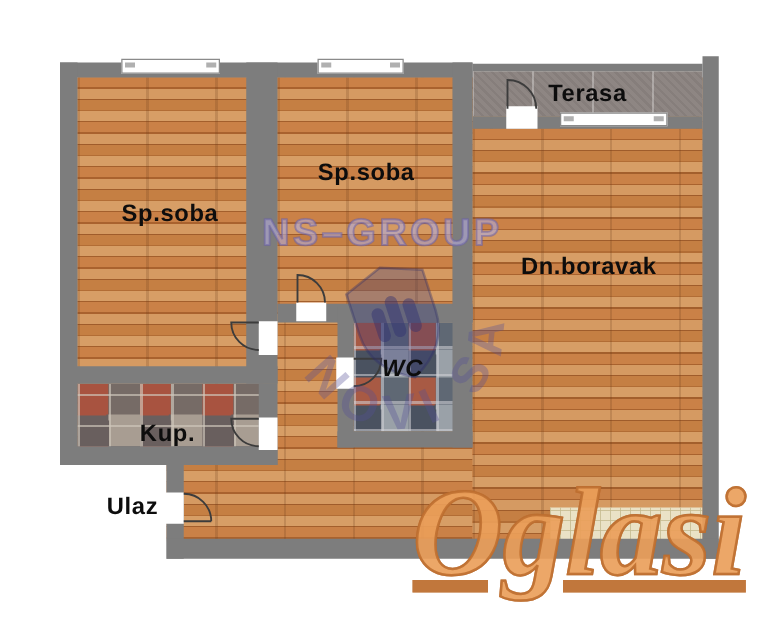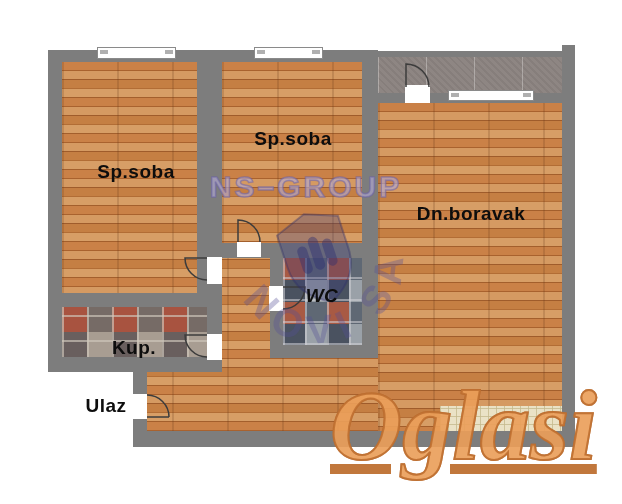--- a/index.html
+++ b/index.html
@@ -136,20 +136,21 @@
       <rect x="326" y="242" width="10" height="28" rx="5" fill="rgba(46,46,112,0.42)"></rect>
       <path id="wm-circle" d="M233,258 A85,85 0 0 0 403,258" fill="none"></path>
       <text font-size="40" font-weight="bold" letter-spacing="10" fill="rgba(85,78,150,0.34)" font-family="Liberation Sans, sans-serif">
         <textPath href="#wm-circle" startOffset="6%">NOVI SAD</textPath>
       </text>
     </g>
   </svg>
 
   <div class="room-label" style="left:136px;top:172px;">Sp.soba</div>
   <div class="room-label" style="left:293px;top:139px;">Sp.soba</div>
+  <div class="room-label" style="left:470px;top:76px;">Terasa</div>
   <div class="room-label" style="left:471px;top:214px;">Dn.boravak</div>
   <div class="room-label" style="left:322px;top:296px;font-style:italic;">WC</div>
   <div class="room-label" style="left:134px;top:348px;">Kup.</div>
   <div class="room-label" style="left:106px;top:406px;">Ulaz</div>
 
   <div id="wm-agency-1" class="wm-agency" style="left:306px;top:187px;text-align:center;">NS–GROUP</div>
 
   <div id="wm-site-name" class="wm-site abs">Oglasi</div>
 
 </div>

